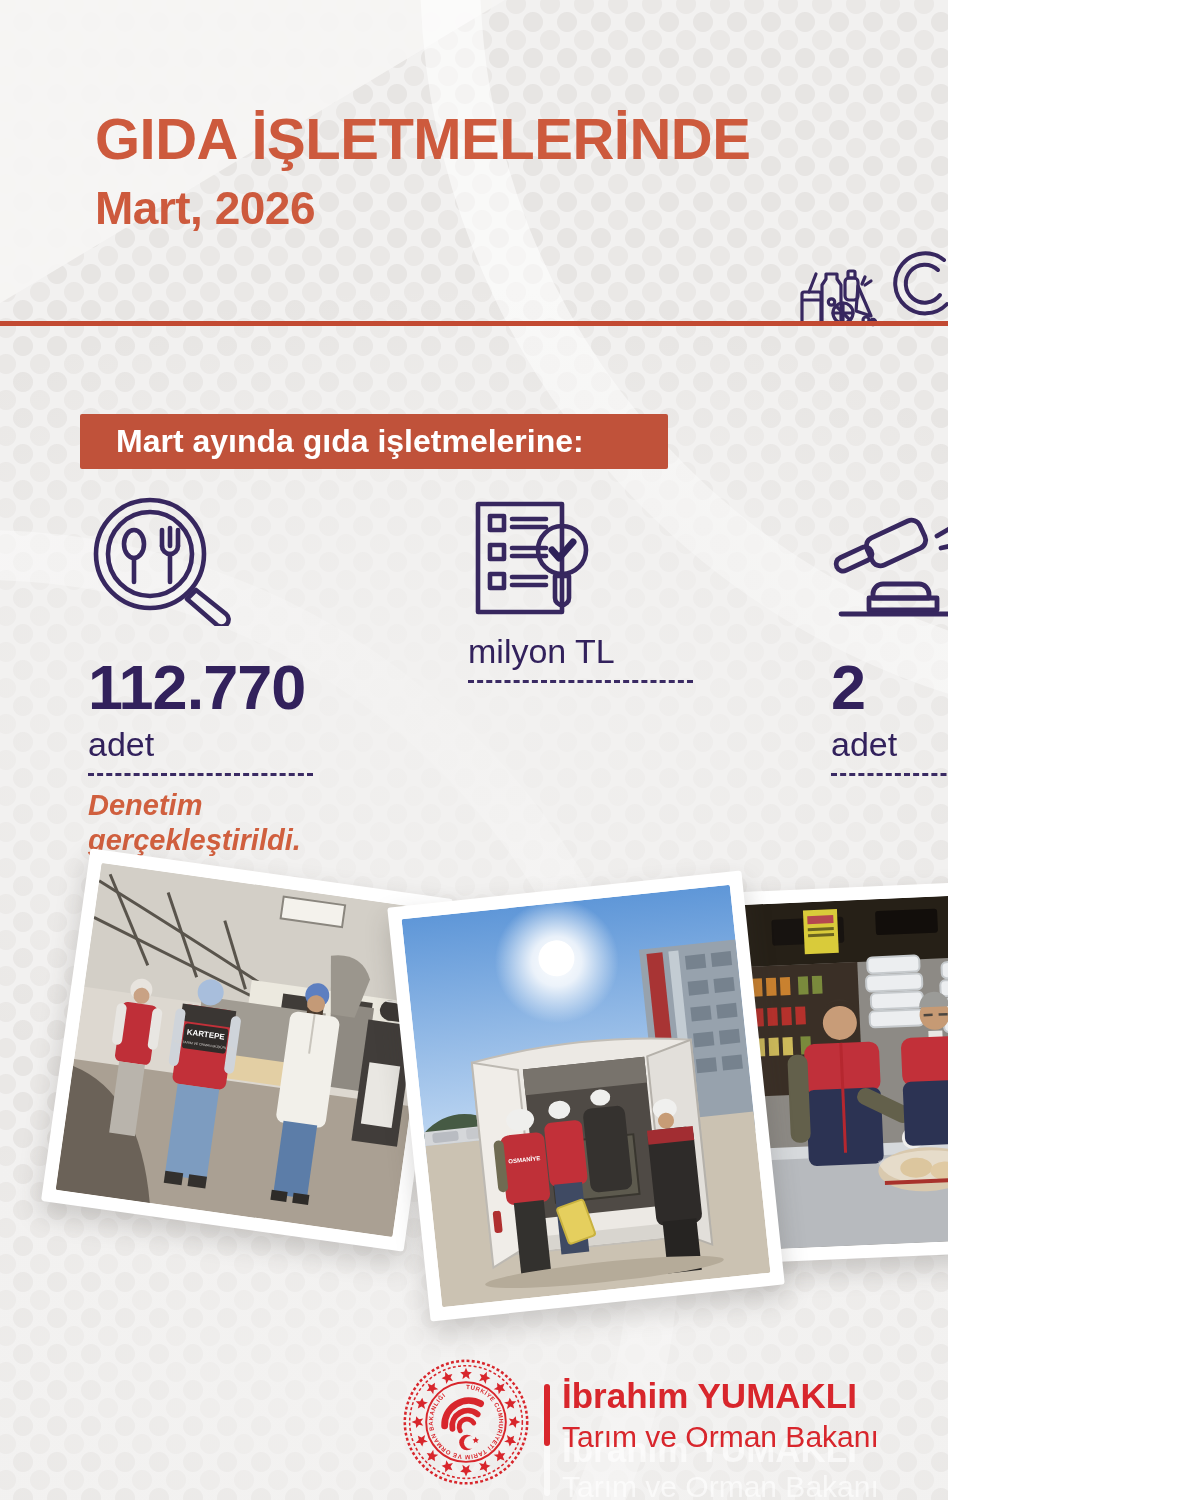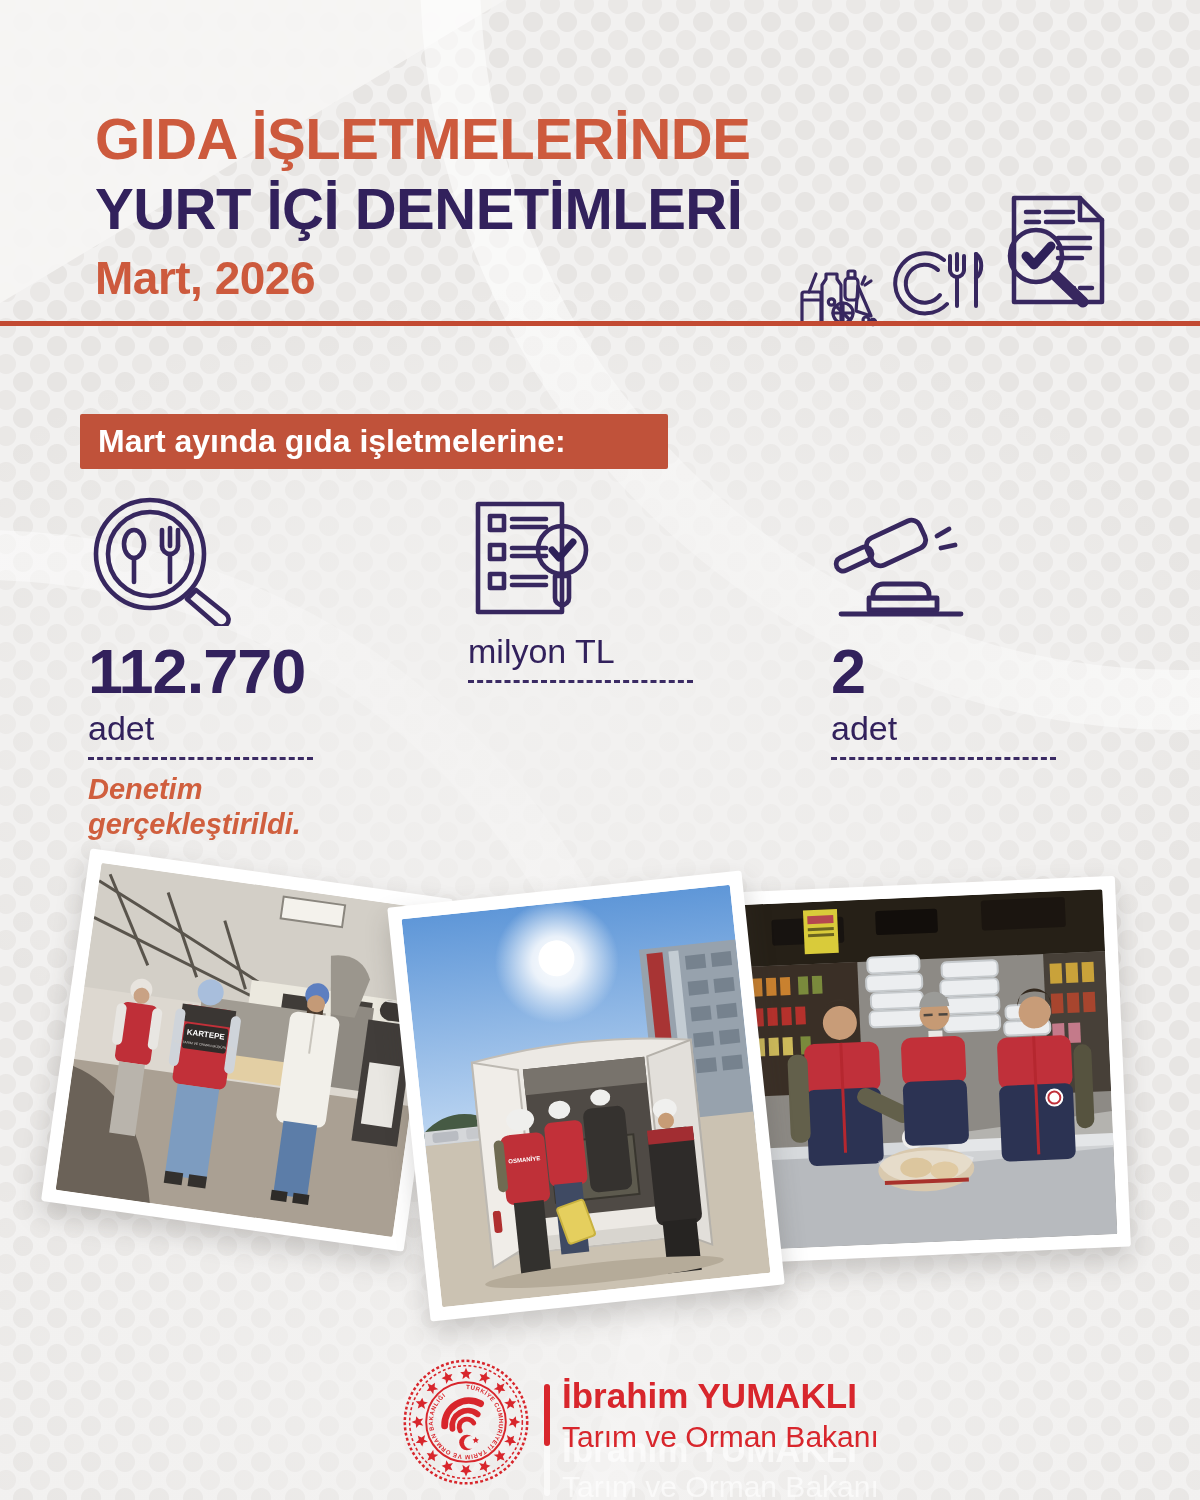--- a/index.html
+++ b/index.html
@@ -1,17 +1,17 @@
 <!DOCTYPE html>
 <html><head>
 <meta charset="utf-8">
 <style>
   html,body{margin:0;padding:0;}
   .page{
-    position:relative;width:1200px;height:1500px;overflow:hidden;
+    position:relative;width:948px;height:1500px;overflow:hidden;
     font-family:"Liberation Sans",sans-serif;
     background-color:#f2f1f0;
     background-image:
       radial-gradient(circle, #e7e5e3 0 9.5px, transparent 10.5px),
       radial-gradient(circle, #eae8e6 0 9.5px, transparent 10.5px);
     background-size:34px 36px,34px 36px;
     background-position:6px 4px,23px 22px;
   }
   
   .wedge{position:absolute;left:-430px;top:-290px;width:960px;height:520px;
@@ -30,27 +30,27 @@
   .title .l2{font-size:58px;line-height:70px;color:#32215c;}
   .title .l3{font-size:46px;line-height:60px;color:#cd5a3d;margin-top:4px;}
   .hdr-icons{position:absolute;}
   .icon-groceries{left:798px;top:250px;}
   .icon-plate{left:886px;top:226px;}
   .icon-doc{left:984px;top:192px;}
   .divider{position:absolute;left:0;top:321px;width:1200px;height:5px;background:#c24a32;}
 
   
   .banner{position:absolute;left:80px;top:414px;width:588px;height:55px;background:#c0523a;
-    border-radius:2px;color:#ffffff;font-size:32px;font-weight:bold;line-height:55px;padding-left:18px;box-sizing:border-box;}
+    border-radius:2px;color:#ffffff;font-size:32px;font-weight:bold;line-height:55px;padding-left:36px;box-sizing:border-box;}
 
   
   .stat{position:absolute;top:494px;width:310px;}
   .stat.s1{left:88px;}.stat.s2{left:468px;}.stat.s3{left:831px;}
   .stat-icon{height:132px;display:flex;align-items:flex-end;}
-  .stat-value{font-size:63px;font-weight:bold;color:#32215c;letter-spacing:-1px;margin-top:14px;line-height:1;}
+  .stat-value{font-size:63px;font-weight:bold;color:#32215c;letter-spacing:-1px;margin-top:30px;line-height:1;}
   .stat-unit{font-size:34px;font-weight:normal;color:#32215c;margin-top:8px;line-height:1;}
   .stat-divider{width:225px;border-top:3px dashed #3a2a63;margin-top:12px;}
   .stat-desc{font-size:29px;font-style:italic;font-weight:bold;color:#d05f3e;margin-top:12px;line-height:1.22;width:300px;}
 
   
   .photo{position:absolute;background:#ffffff;padding:13px;border-radius:3px;
     box-shadow:0 12px 26px rgba(60,55,50,.22);}
   .photo svg{display:block;border-radius:2px;}
   .photo1{left:64px;top:872px;transform:rotate(8deg);z-index:1;}
   .photo2{left:408px;top:888px;transform:rotate(-6deg);z-index:3;}
@@ -73,21 +73,20 @@
 
 <div class="page">
 
   <div class="wedge"></div>
   <div class="decor-circle circle-a"></div>
   <div class="decor-circle circle-b"></div>
   <div class="wash"></div>
 
   <div class="title">
     <div class="l1">GIDA İŞLETMELERİNDE</div>
-    <div class="l2">YURT İÇİ DENETİMLERİ</div>
     <div class="l3">Mart, 2026</div>
   </div>
 
   <div class="hdr-icons icon-groceries">
     <svg width="82" height="78" viewBox="0 0 82 78">
       <g class="nav-ic" stroke-width="3.2">
         <rect x="4" y="42" width="19" height="31" rx="2"></rect>
         <path d="M6 50 h15"></path>
           <path d="M11 42 L18 24"></path>
         <path d="M28 24 h11 v5 l4 6 v38 h-19 v-38 l4 -6 z"></path>

